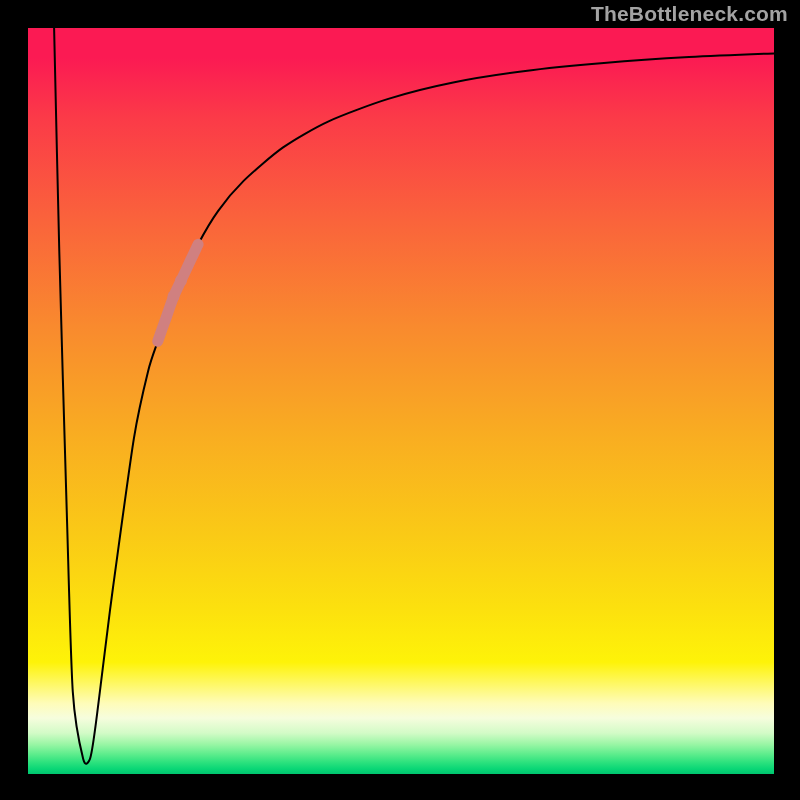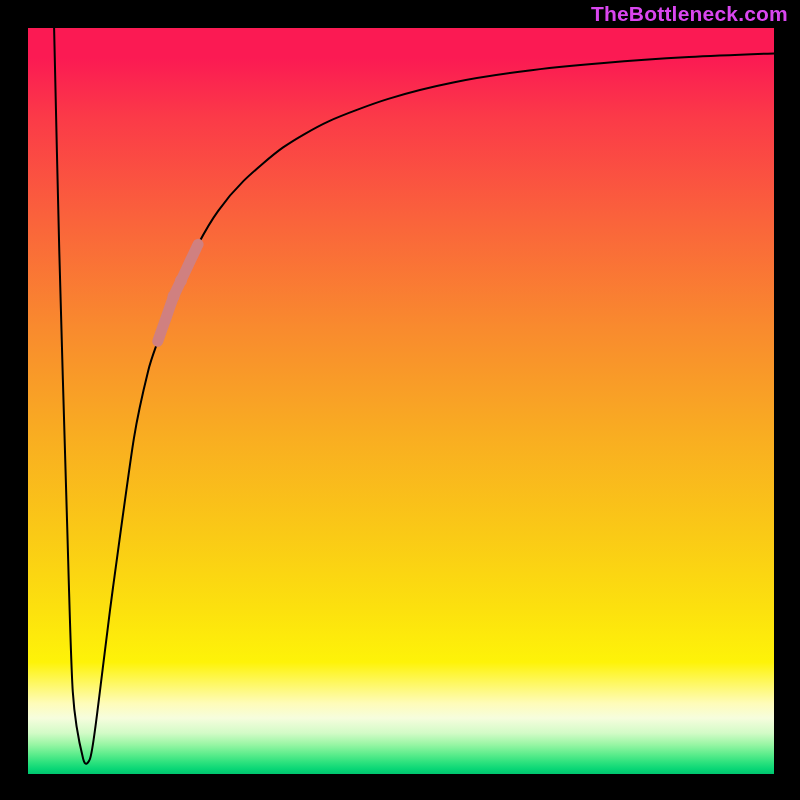--- a/index.html
+++ b/index.html
@@ -16,21 +16,21 @@
     width: 800px;
     height: 800px;
     background: #000;
   }
   .attribution {
     position: absolute;
     top: 2px;
     right: 12px;
     font-size: 21px;
     font-weight: 600;
-    color: #d946ef;
+    color: #a3a3a3;
     letter-spacing: 0.2px;
     user-select: none;
   }
   
   .plot {
     position: absolute;
     left: 28px;
     top: 28px;
     width: 746px;
     height: 746px;

